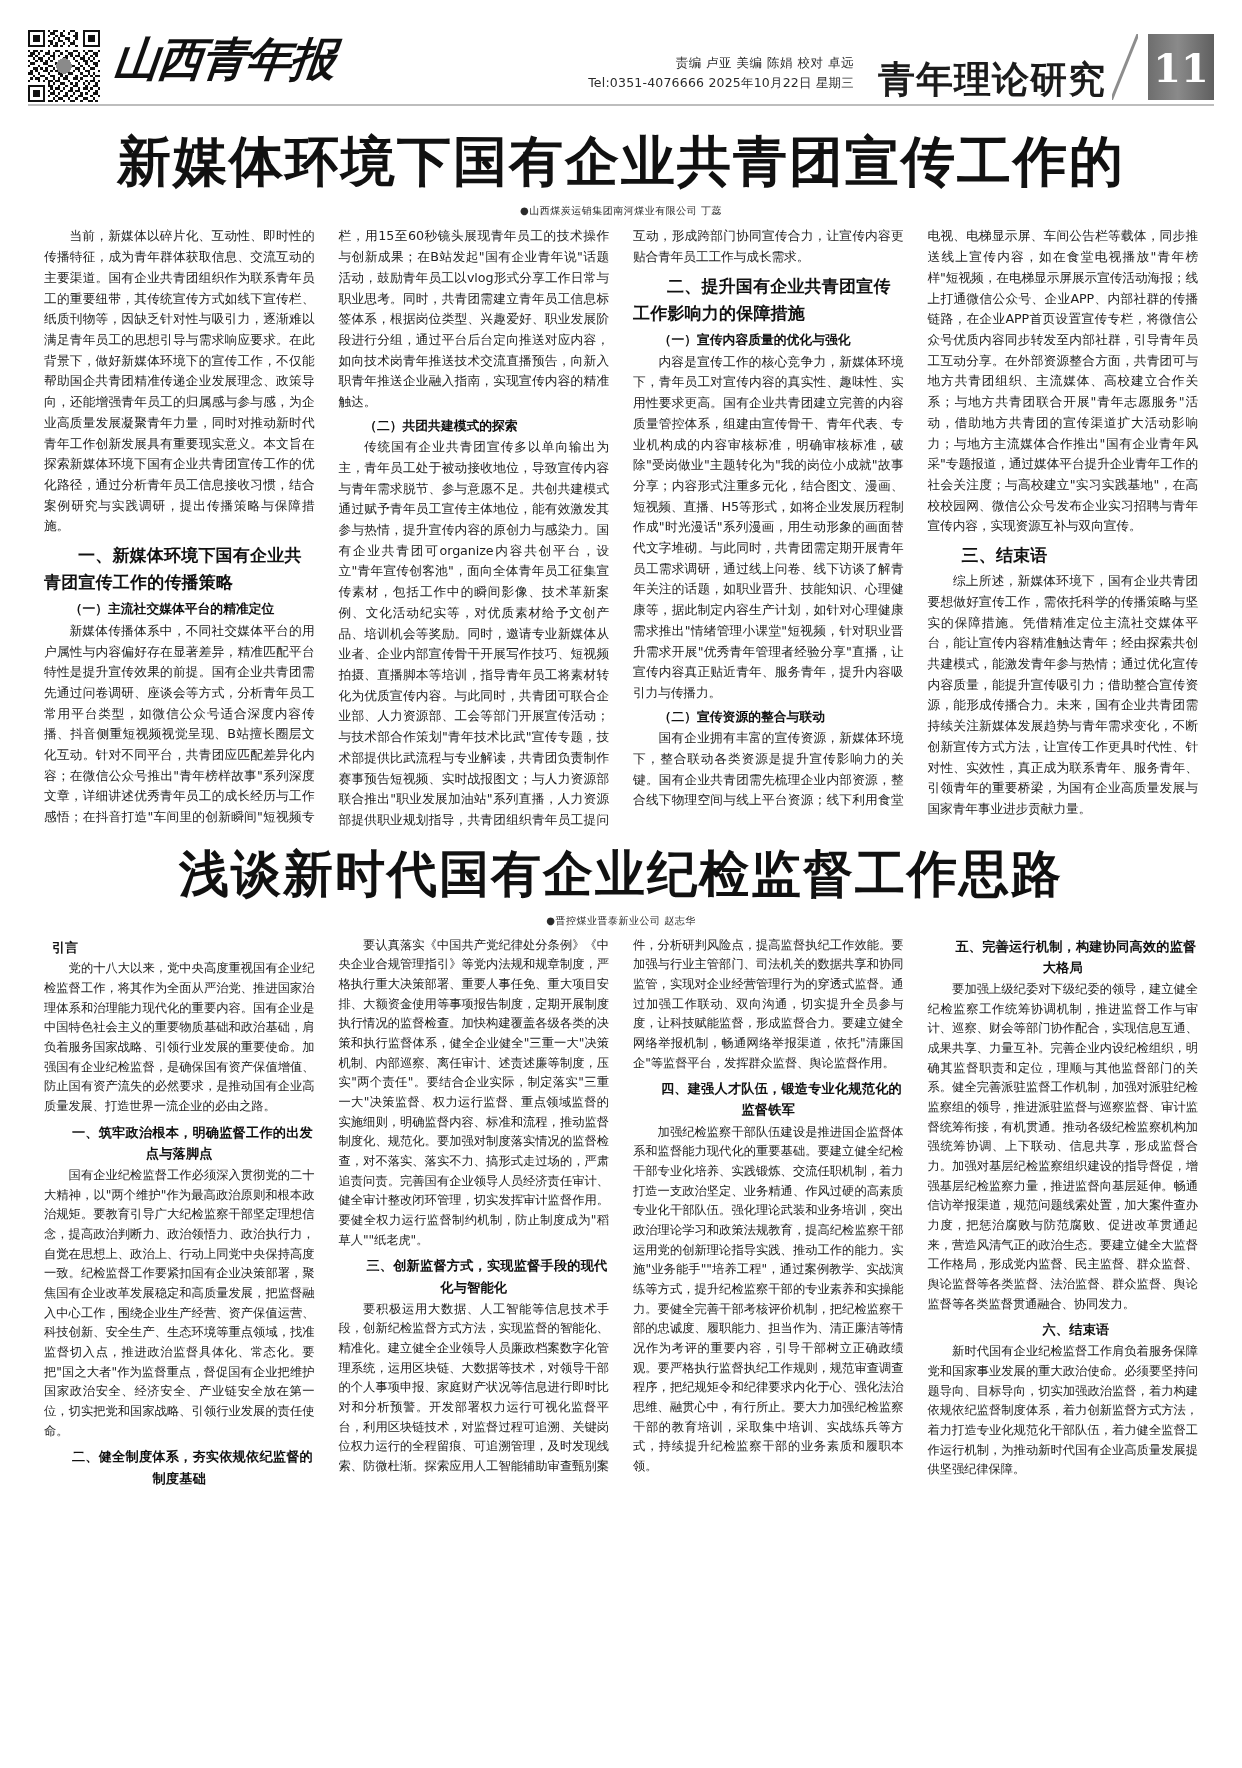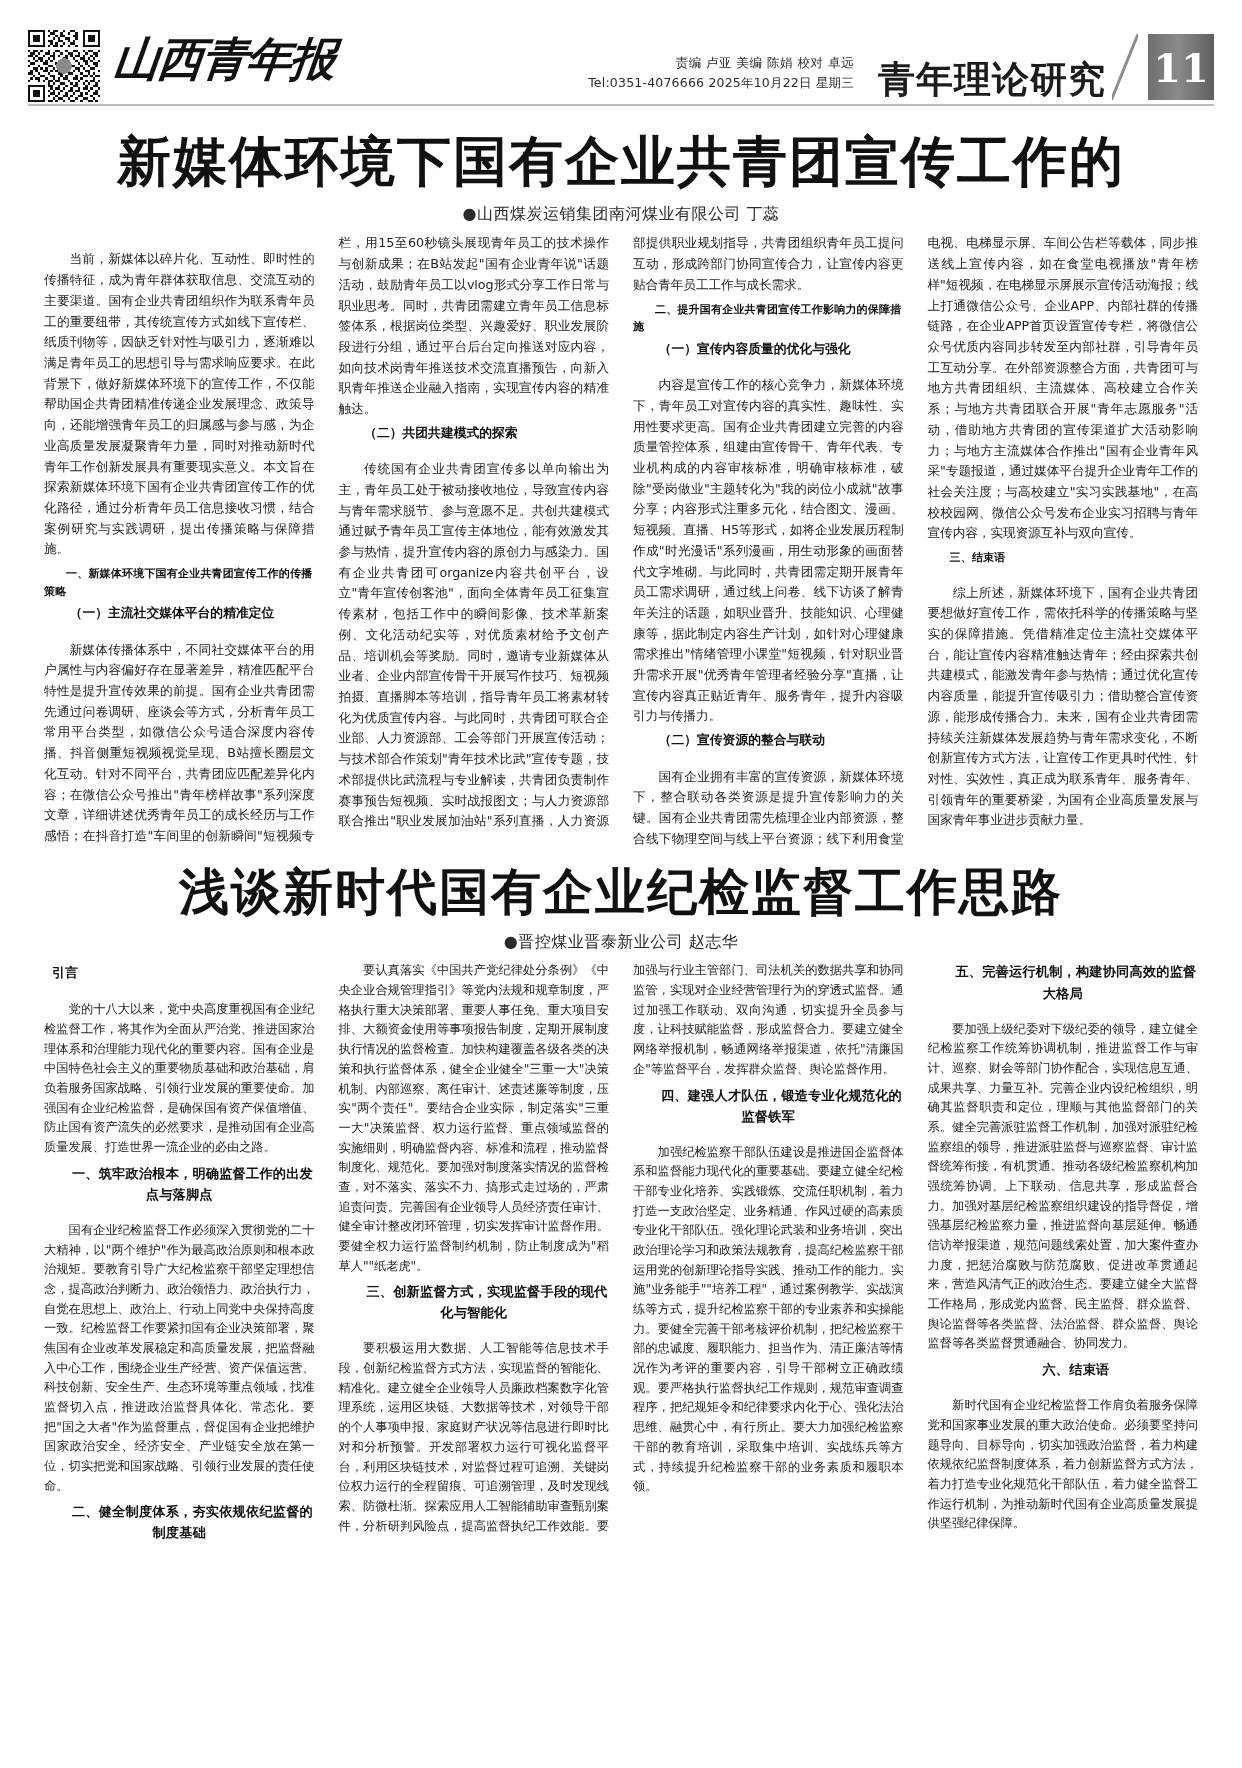--- a/index.html
+++ b/index.html
@@ -127,46 +127,46 @@
     letter-spacing: 2px;
   }
   .art2-title {
     font-size: 50px;
     line-height: 1.1;
     margin-top: 6px;
     letter-spacing: 2px;
   }
   .byline {
     text-align: center;
-    font-size: 16px;
+    font-size: 10px;
     color: #2b2b2b;
     margin-top: 12px;
     margin-bottom: 8px;
     letter-spacing: 0.5px;
   }
 
   .cols {
     column-count: 4;
     column-gap: 24px;
     column-rule: none;
     margin-top: 6px;
   }
   .cols p {
     font-family: "DejaVu Sans", "Liberation Sans", sans-serif;
     font-size: 12.6px;
     line-height: 1.62;
     text-align: justify;
     text-justify: inter-ideograph;
     text-indent: 2em;
     color: #222;
-    margin: 16px 0 1px 0;
+    margin: 0 0 1px 0;
     letter-spacing: -0.1px;
   }
   .cols h3 {
-    font-size: 11px;
+    font-size: 17px;
     font-weight: 700;
     line-height: 1.6;
     text-indent: 2em;
     margin: 5px 0 2px 0;
     color: #111;
     letter-spacing: 0.2px;
   }
   .cols h4 {
     font-size: 12.8px;
     font-weight: 700;

